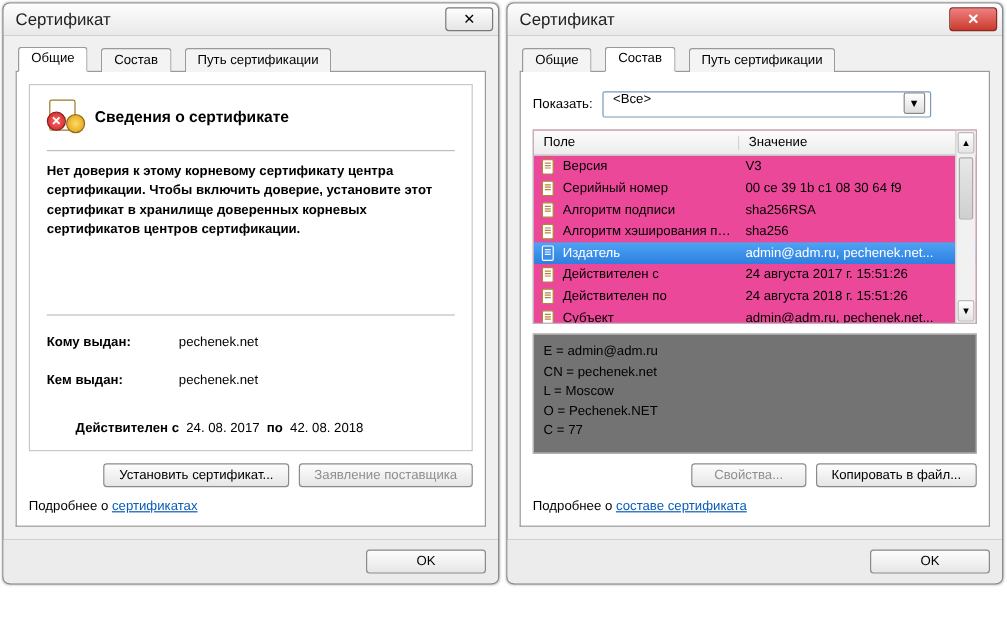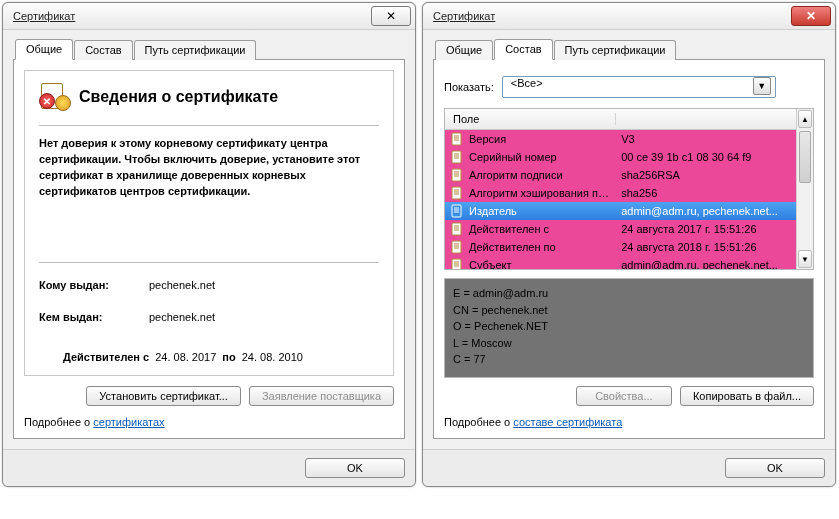--- a/index.html
+++ b/index.html
@@ -30,21 +30,21 @@
   .titlebar {
     height: 26px;
     background: linear-gradient(#fdfdfd, #e9e9e9);
     border-bottom: 1px solid #cfcfcf;
     border-radius: 6px 6px 0 0;
     display: flex;
     align-items: center;
     padding: 0 4px 0 10px;
     position: relative;
   }
-  .titlebar .title { font-size: 11px; color: #222; text-decoration: underline; }
+  .titlebar .title { font-size: 14px; color: #222; }
   .tb-btn {
     width: 38px; height: 18px;
     border: 1px solid #7a7a7a;
     border-radius: 3px;
     margin-left: auto;
     display: flex; align-items: center; justify-content: center;
     background: linear-gradient(#fefefe,#e5e5e5);
   }
   .tb-btn.red {
     background: linear-gradient(#f08080,#c93b2e);
@@ -56,21 +56,21 @@
   .body {
     padding: 8px 10px 10px 10px;
     flex:1;
     display:flex;
     flex-direction:column;
   }
   
   .tabbar {
     display:flex;
     align-items:center;
-    gap:2px;
+    gap:12px;
     border-bottom:1px solid #9a9a9a;
     padding-left:2px;
   }
   .tab {
     padding:3px 10px 4px 10px;
     border:1px solid #9a9a9a;
     border-bottom:none;
     background:#f4f4f4;
     border-radius:3px 3px 0 0;
     margin-right:-1px;
@@ -103,21 +103,21 @@
     flex:1;
     display:flex;
     flex-direction:column;
   }
   .cert-header {
     display:flex;
     align-items:center;
     gap:8px;
     margin-bottom:8px;
   }
-  .cert-header .hlabel { font-weight:bold; font-size:16px; }
+  .cert-header .hlabel { font-weight:bold; font-size:13px; }
   hr { border:none; border-top:1px solid #bdbdbd; margin:6px 0 10px 0; }
   .warn-text { font-weight:bold; font-size:11px; line-height:1.45; }
   .kv { display:flex; margin:6px 0; }
   .kv .k { font-weight:bold; width:110px; }
   .bottom-row {
     display:flex; gap:8px; justify-content:flex-end; margin-top:10px;
   }
   .btn {
     background:linear-gradient(#fdfdfd,#e6e6e6);
     border:1px solid #8a8a8a;
@@ -271,21 +271,21 @@
             <span>pechenek.net</span>
           </div>
           <div class="kv" style="margin-top:14px;">
             <span class="k">Кем выдан:</span>
             <span>pechenek.net</span>
           </div>
           <div style="margin-top:22px;display:flex;gap:6px;align-items:center;padding-left:24px;">
             <span style="font-weight:bold">Действителен с</span>
             <span>24. 08. 2017</span>
             <span style="font-weight:bold">по</span>
-            <span>24. 08. 2010</span>
+            <span>42. 08. 2018</span>
           </div>
           <div style="flex:1"></div>
         </div>
         <div class="bottom-row">
           <div class="btn">Установить сертификат...</div>
           <div class="btn disabled">Заявление поставщика</div>
         </div>
         <div class="linkrow">
           <span>Подробнее о </span><span class="link">сертификатах</span>
         </div>
@@ -314,20 +314,21 @@
           <span>Показать:</span>
           <div class="combo">
             <span>&lt;Все&gt;</span>
             <div class="arrowbtn">▼</div>
           </div>
         </div>
 
         <div class="list-frame">
           <div class="list-header">
             <div class="col-field">Поле</div>
+            <div class="col-value">Значение</div>
           </div>
           <div class="list-body" id="rows-container">
               <div class="row">
                 <span class="icon page-icon">
                   <svg width="14" height="14" viewBox="0 0 14 14">
                     <rect x="2" y="1" width="9" height="12" rx="1" fill="#fff" stroke="#b0873a"></rect>
                     <line x1="4" y1="4" x2="9" y2="4" stroke="#b0873a"></line>
                     <line x1="4" y1="6" x2="9" y2="6" stroke="#b0873a"></line>
                     <line x1="4" y1="8" x2="9" y2="8" stroke="#b0873a"></line>
                   </svg>
@@ -425,22 +426,22 @@
             <div class="sb-track">
                 <div class="sb-thumb"></div>
               </div>
             <div class="sb-btn">▼</div>
           </div>
         </div>
 
         <div class="detail-box" id="detail-box">
             <div>E = admin@adm.ru</div>
             <div>CN = pechenek.net</div>
+            <div>L = Moscow</div>
             <div>O = Pechenek.NET</div>
-            <div>L = Moscow</div>
             <div>C = 77</div>
           </div>
 
         <div class="buttons-right">
           <div class="btn disabled">Свойства...</div>
           <div class="btn">Копировать в файл...</div>
         </div>
         <div class="linkrow">
           <span>Подробнее о </span><span class="link">составе сертификата</span>
         </div>

